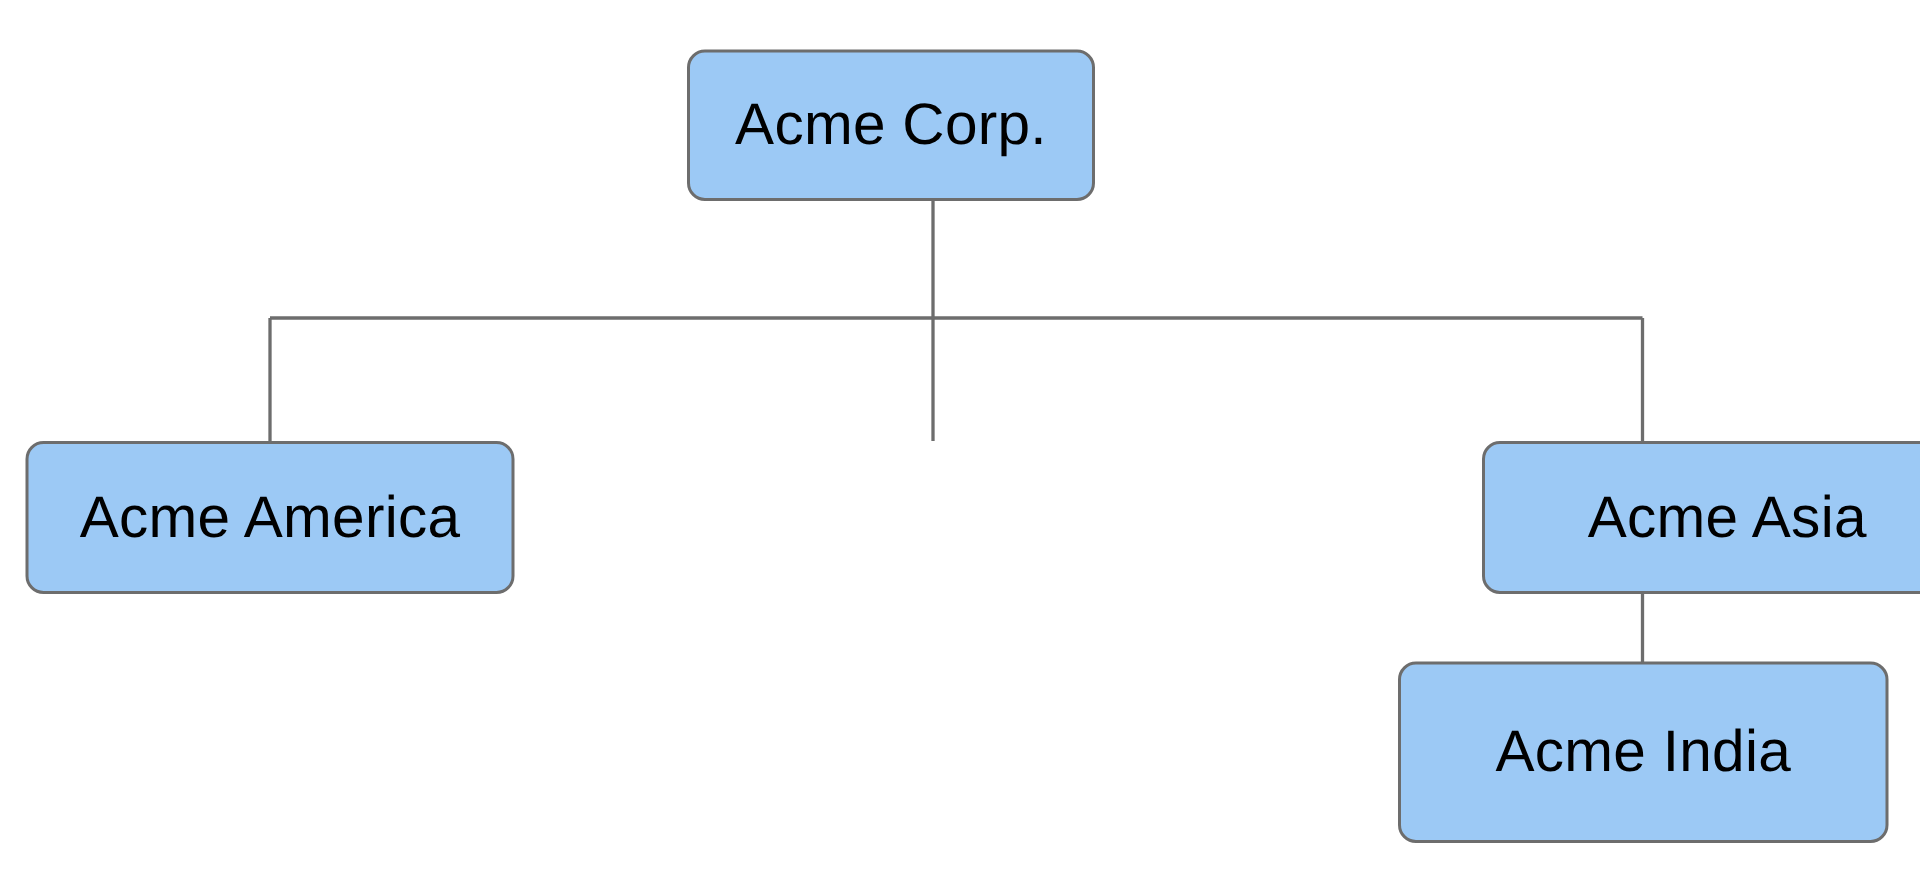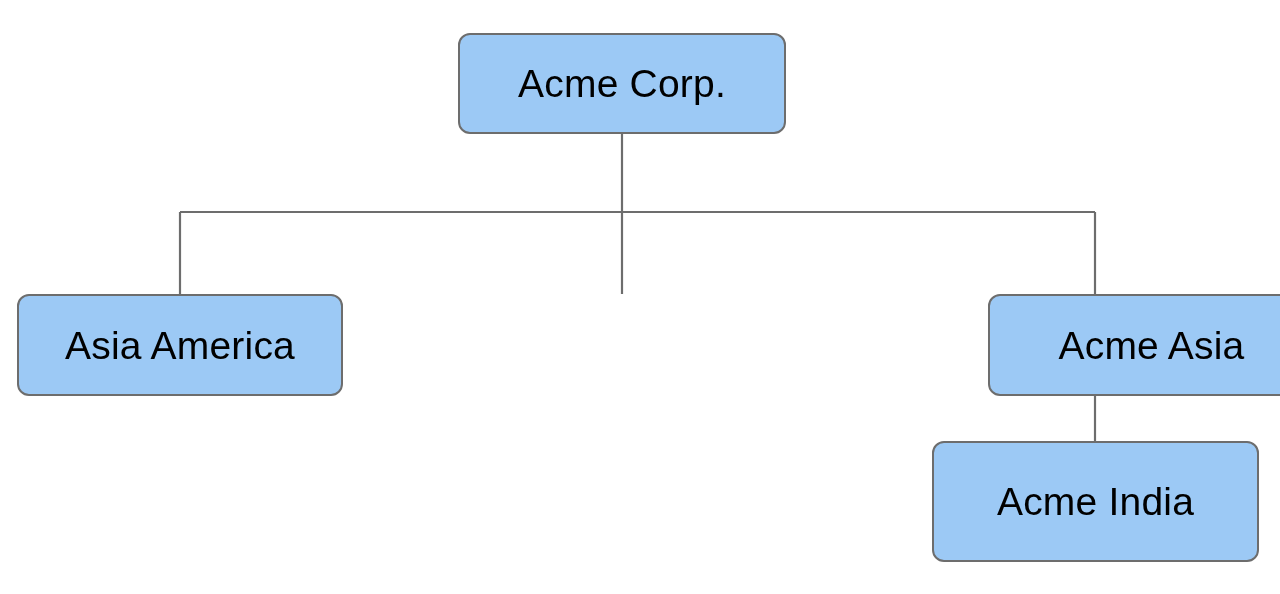--- a/index.html
+++ b/index.html
@@ -37,21 +37,21 @@
   }
   .node-label {
     font-family: "Liberation Sans", sans-serif;
     font-size: 39px;
     line-height: 1;
     color: #000000;
     white-space: nowrap;
     letter-spacing: 0.2px;
   }
   
-  #node-root        { left: 458px; top: 33px;  width: 328px; height: 101px; }
+  #node-root        { left: 458px; top: 33px;  width: 272px; height: 101px; }
   #node-america     { left: 17px;  top: 294px; width: 326px; height: 102px; }
   #node-europe      { left: 458px; top: 294px; width: 328px; height: 102px; }
   #node-asia        { left: 988px; top: 294px; width: 327px; height: 102px; }
   #node-india       { left: 932px; top: 441px; width: 327px; height: 121px; }
 </style>
 </head>
 <body>
 
 <div id="canvas">
 
@@ -70,21 +70,21 @@
 
       <path d="M 1095 396 L 1095 461"></path>
     </g>
   </svg>
 
   <div class="node" id="node-root">
     <span class="node-label">Acme Corp.</span>
   </div>
 
   <div class="node" id="node-america">
-    <span class="node-label">Asia America</span>
+    <span class="node-label">Acme America</span>
   </div>
 
 
   <div class="node" id="node-asia">
     <span class="node-label">Acme Asia</span>
   </div>
 
   <div class="node" id="node-india">
     <span class="node-label">Acme India</span>
   </div>

